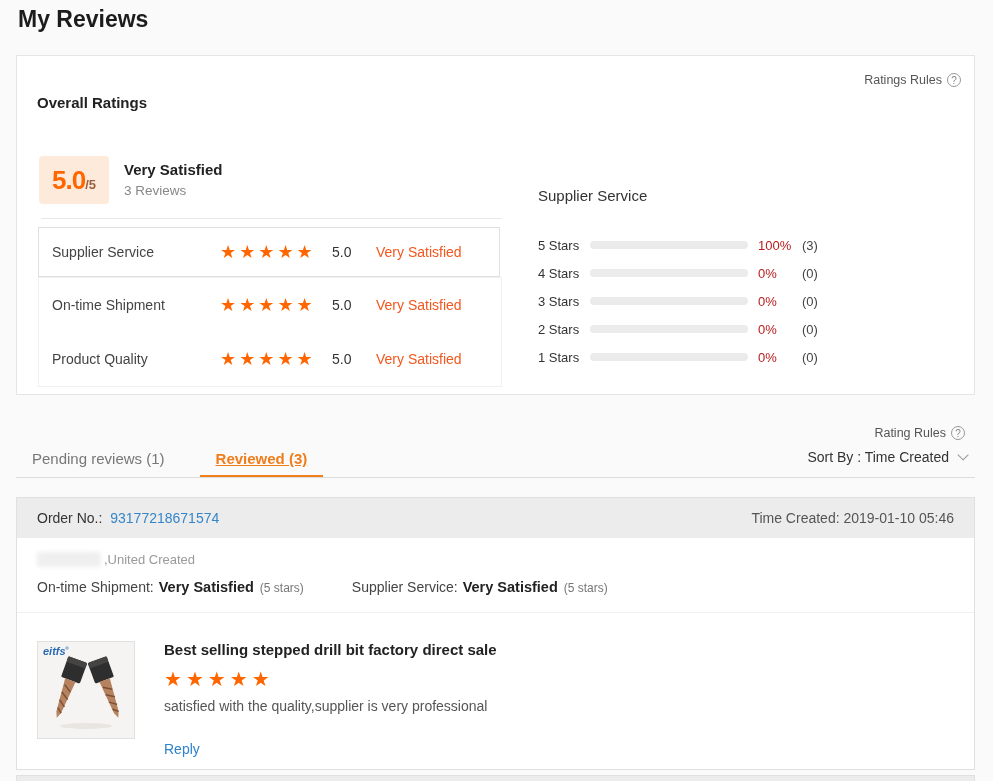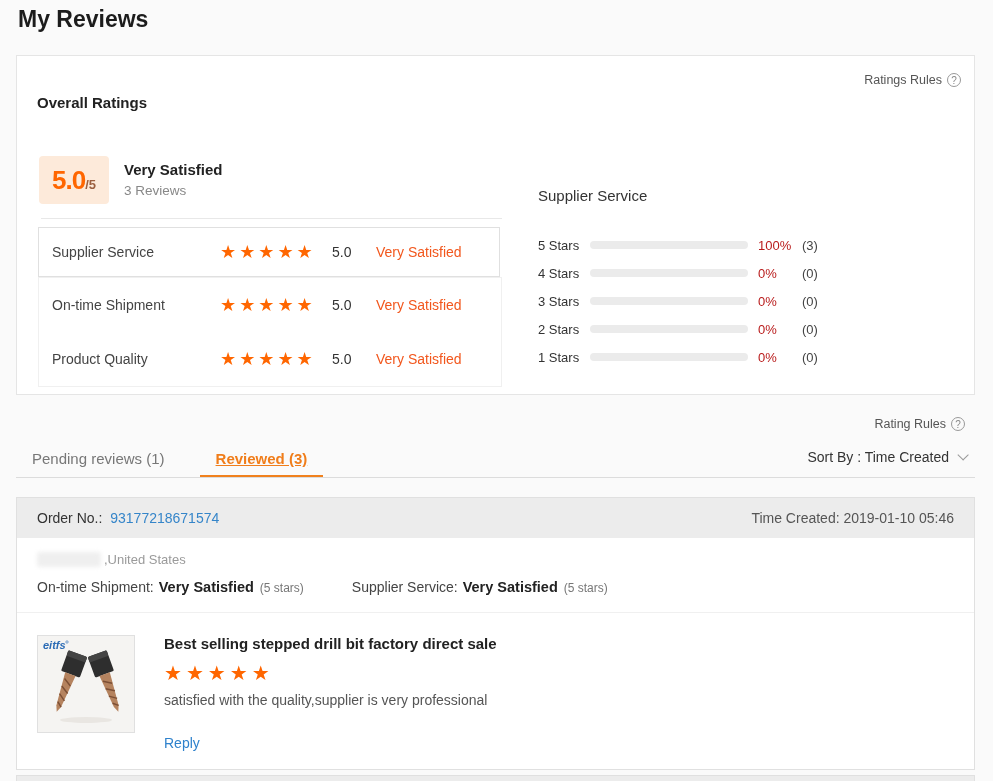--- a/index.html
+++ b/index.html
@@ -40,21 +40,21 @@
   .dist-heading { font-size:15px; color:#333; }
   .dist-rows { margin-top:27px; }
   .dist-row { display:flex; align-items:center; height:28px; }
   .dist-row .d-label { width:52px; font-size:13px; color:#333; }
   .d-track { width:158px; height:8px; background:#ebebeb; border-radius:4px; overflow:hidden; }
   .d-fill { height:8px; background:#f60; border-radius:4px; }
   .d-pct { width:44px; margin-left:10px; font-size:13px; color:#b91c1c; }
   .d-cnt { font-size:13px; color:#444; }
 
   
-  .rules-bottom { right:28px; top:417px;text-align:center; }
+  .rules-bottom { right:28px; top:426px;text-align:center; }
   .sort-by { position:absolute; right:28px; top:449px; display:flex; align-items:center; gap:8px; font-size:14px; color:#333; cursor:pointer; }
   .chevron { width:8px; height:8px; border-right:1.5px solid #999; border-bottom:1.5px solid #999; transform:rotate(45deg) translateY(-3px); }
   .tabs { position:absolute; left:16px; top:441px; width:959px; height:37px; border-bottom:1px solid #dcdcdc; padding-left:16px; display:flex; }
   .tab { font-size:15px; line-height:35px; color:#777; cursor:pointer; }
   .tab-active { margin-left:35px; padding:0 16px; color:#f07d1a; font-weight:700; border-bottom:2px solid #f0811d;text-decoration:underline; }
 
   
   .card { position:absolute; left:16px; top:497px; width:959px; height:273px; background:#fff; border:1px solid #e0e0e0; }
   .card-head { height:40px; background:#ececec; display:flex; align-items:center; justify-content:space-between; padding:0 20px; font-size:14px; color:#333; }
   .order-no { color:#3585c9; margin-left:4px; cursor:pointer; }
@@ -62,21 +62,21 @@
   .card-body { padding:0 20px; }
   .user-line { margin-top:11px; display:flex; align-items:center; height:20px; }
   .user-blur { width:64px; height:15px; background:#efefef; border-radius:3px; filter:blur(2px); }
   .user-country { font-size:13px; color:#9a9a9a; margin-left:3px; }
   .ratings-line { margin-top:10px; display:flex; align-items:flex-end; font-size:14px; color:#444; }
   .ratings-line .grp { display:flex; align-items:baseline; }
   .ratings-line .grp + .grp { margin-left:48px; }
   .ratings-line b { color:#222; margin-left:5px; font-size:14.5px; }
   .ratings-line .note { font-size:12px; color:#777; margin-left:6px; }
   .body-divider { margin:17px -20px 0; border-top:1px solid #f0f0f0; }
-  .product-row { margin-top:22px; display:flex; }
+  .product-row { margin-top:28px; display:flex; }
   .product-img { width:98px; height:98px; border:1px solid #e0e0e0; background:#f5f4f2; flex:none; }
   .product-info { margin-left:29px; }
   .product-title { font-size:15px; font-weight:700; color:#222; }
   .review-stars { margin-top:9px; font-size:20px; color:#f60; letter-spacing:4px; }
   .review-text { margin-top:7px; font-size:14px; color:#555; }
   .reply-link { margin-top:27px; font-size:14px; color:#2f82cc; cursor:pointer; }
 
   .next-card-strip { position:absolute; left:16px; top:775px; width:959px; height:6px; background:#ececec; border:1px solid #e0e0e0; border-bottom:none; }
 </style>
 </head>
@@ -186,21 +186,21 @@
     <div class="card-head">
       <div>
         <span>Order No.:</span>
         <span class="order-no">93177218671574</span>
       </div>
       <div class="time-created">Time Created: 2019-01-10 05:46</div>
     </div>
     <div class="card-body">
       <div class="user-line">
         <span class="user-blur"></span>
-        <span class="user-country">,United States</span>
+        <span class="user-country">,United Created</span>
       </div>
       <div class="ratings-line">
         <span class="grp">
           <span>On-time Shipment:</span>
           <b>Very Satisfied</b>
           <span class="note">(5 stars)</span>
         </span>
         <span class="grp">
           <span>Supplier Service:</span>
           <b>Very Satisfied</b>

